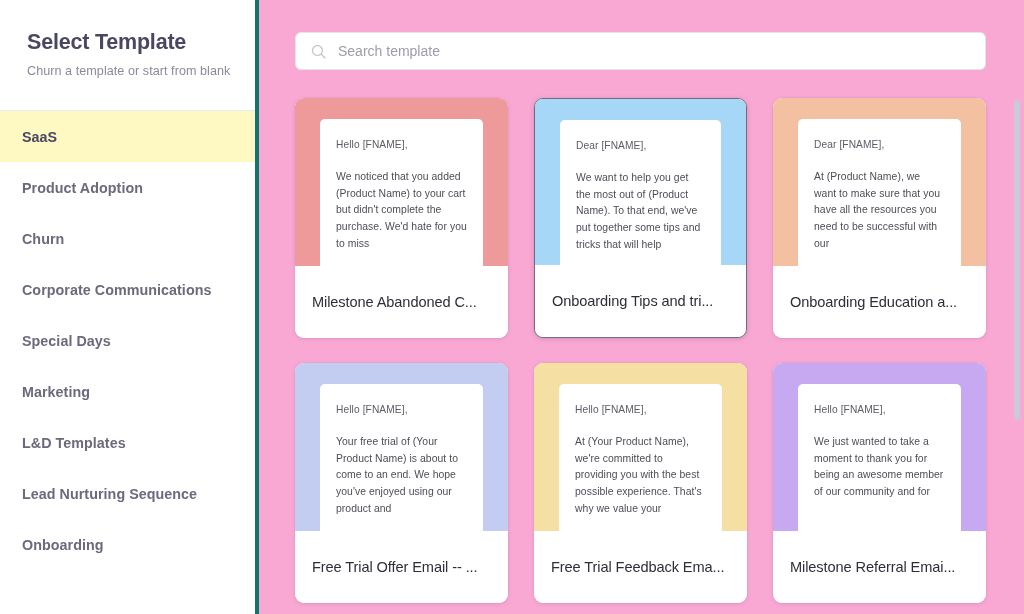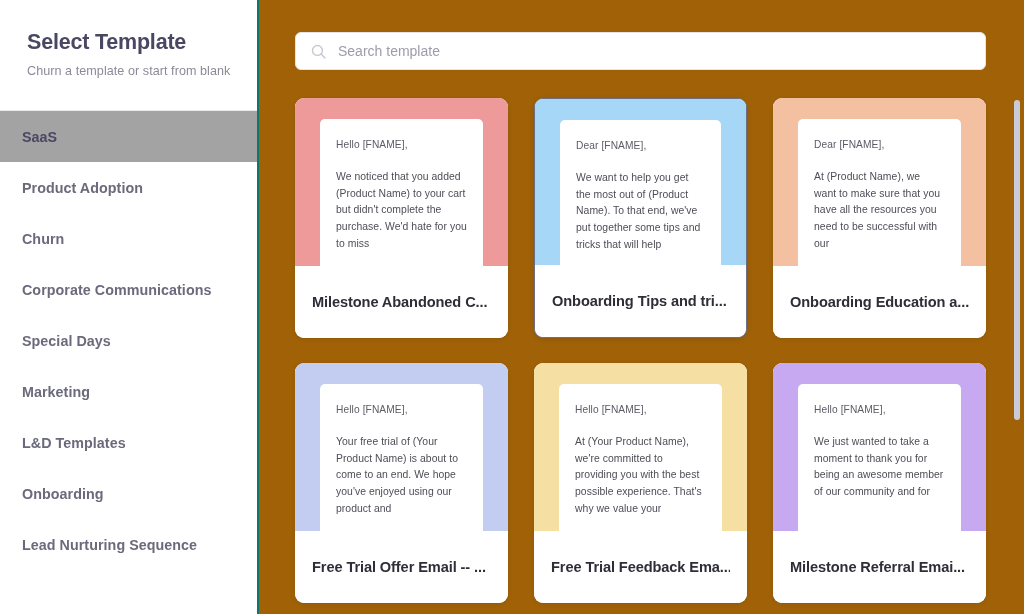--- a/index.html
+++ b/index.html
@@ -20,21 +20,21 @@
     height: 614px;
     position: relative;
   }
 
   
   .sidebar {
     width: 259px;
     min-width: 259px;
     height: 614px;
     background: #ffffff;
-    border-right: 2px solid #0f766e;
+    border-right: 4px solid #0f766e;
     position: relative;
     overflow: hidden;
   }
 
   .sidebar-header {
     padding: 28px 0 0 27px;
   }
 
   .sidebar-title {
     font-size: 21.5px;
@@ -70,31 +70,31 @@
     align-items: center;
     padding-left: 22px;
     font-size: 14.3px;
     color: #6b6a7c;
     cursor: pointer;
     letter-spacing: 0.05px;
     font-weight: bold;
   }
 
   .nav-item.active {
-    background: #a3a3a3;
+    background: #fef9c3;
     color: #4a4763;
     font-weight: bold;
   }
 
   
   .main {
     flex: 1;
     height: 614px;
     position: relative;
-    background: #a16207;
+    background: #f9a8d4;
     overflow: hidden;
   }
 
   .search-wrap {
     padding: 32px 38px 0 36px;
   }
 
   .search-box {
     height: 38px;
     border: 1px solid #e4e5ea;
@@ -209,21 +209,21 @@
     height: 72px;
     background: #ffffff;
     border-radius: 0 0 8px 8px;
     display: flex;
     align-items: center;
     padding: 0 17px;
   }
 
   .card-title {
     font-size: 14.6px;
-    font-weight: bold;
+    font-weight: normal;
     color: #2e2e38;
     letter-spacing: -0.1px;
     white-space: nowrap;
     overflow: hidden;
   }
 
   
   .scrollbar-track {
     position: absolute;
     top: 0;
@@ -271,24 +271,24 @@
         <li class="nav-item">
           <span>Special Days</span>
         </li>
         <li class="nav-item">
           <span>Marketing</span>
         </li>
         <li class="nav-item">
           <span>L&amp;D Templates</span>
         </li>
         <li class="nav-item">
+          <span>Lead Nurturing Sequence</span>
+        </li>
+        <li class="nav-item">
           <span>Onboarding</span>
-        </li>
-        <li class="nav-item">
-          <span>Lead Nurturing Sequence</span>
         </li>
       </ul>
   </aside>
 
   <main class="main">
 
     <div class="search-wrap">
       <div class="search-box">
         <span class="search-icon">
           <svg viewBox="0 0 24 24" width="17" height="17" fill="none" stroke="#9d9cab" stroke-width="2" stroke-linecap="round">

